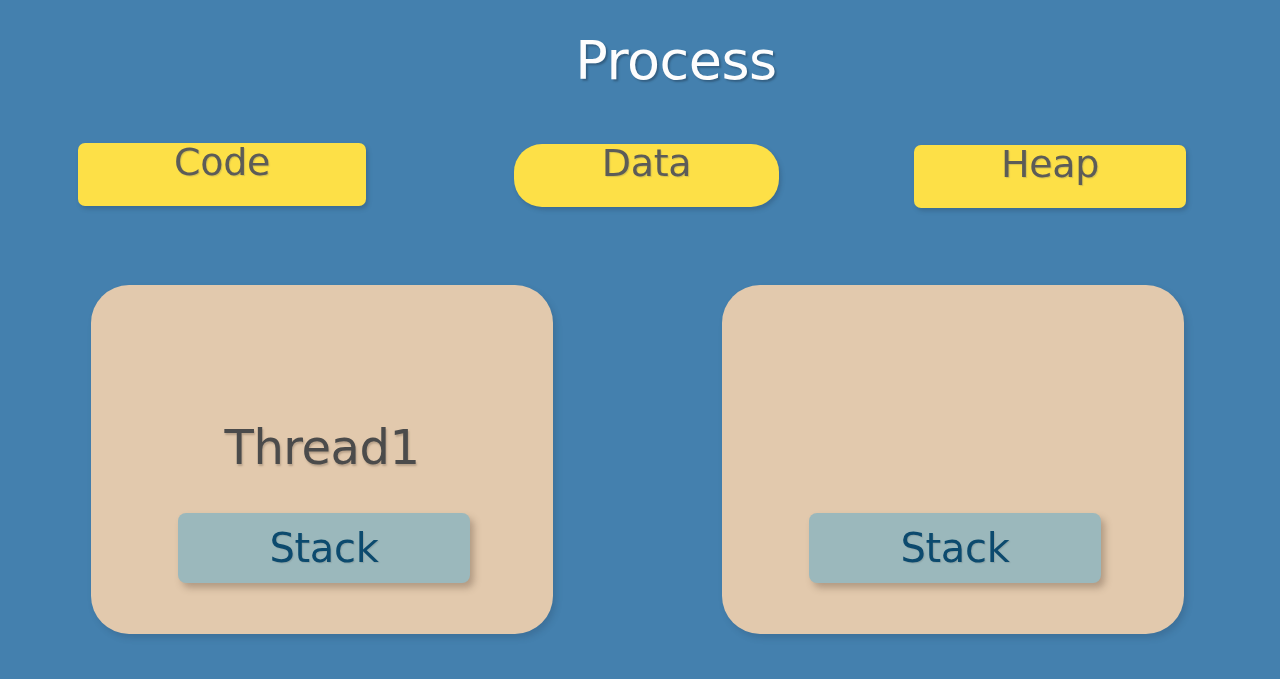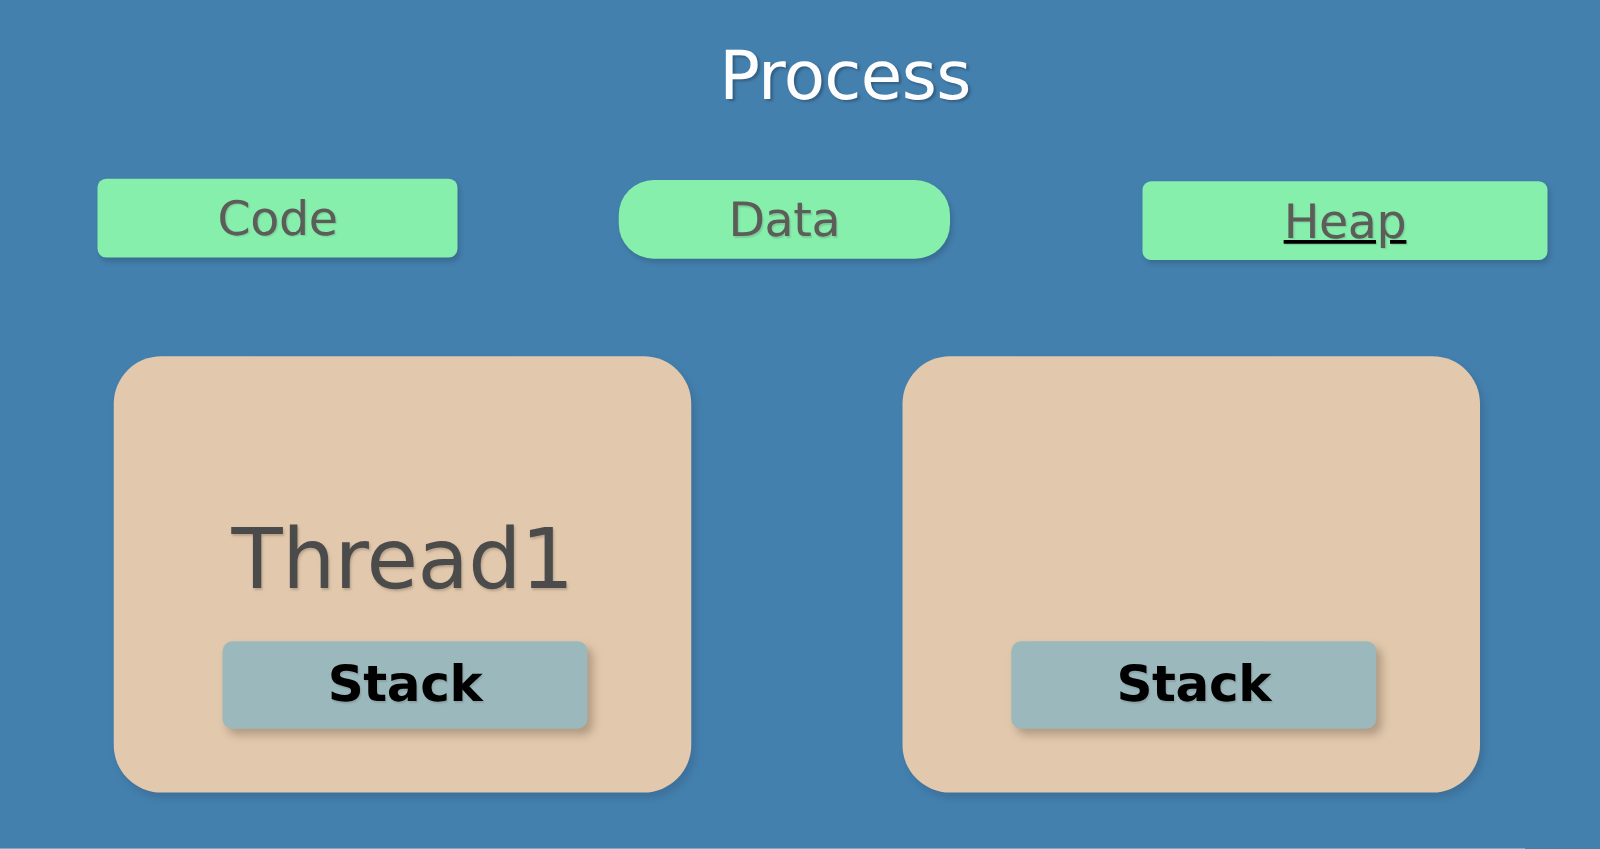--- a/index.html
+++ b/index.html
@@ -35,41 +35,40 @@
     letter-spacing: -0.5px;
     text-shadow: 2px 2px 2px rgba(30, 55, 80, 0.45);
     white-space: nowrap;
     padding-left: 36px;
   }
 
   
   .segment-box {
     position: absolute;
     height: 63px;
-    background: #86efac;
+    background: #fde047;
     border-radius: 7px;
     box-shadow: 2px 3px 4px rgba(38, 62, 88, 0.30);
     display: flex;
-    align-items: center;
     justify-content: center;
   }
   .segment-label {
     font-family: "DejaVu Sans", sans-serif;
     font-size: 38px;
     font-weight: 400;
     color: #5c5c58;
     line-height: 1;
     letter-spacing: -0.3px;
     white-space: nowrap;
     text-shadow: 1px 1px 1px rgba(90, 100, 100, 0.25);
   }
 
   #seg-code { left: 78px;  top: 143px; width: 288px; }
-  #seg-data { left: 495px; top: 144px; width: 265px; border-radius: 28px; }
-  #seg-heap { left: 914px; top: 145px; width: 324px; text-decoration: underline; }
+  #seg-data { left: 514px; top: 144px; width: 265px; border-radius: 28px; }
+  #seg-heap { left: 914px; top: 145px; width: 272px; }
 
   
   .thread-box {
     position: absolute;
     top: 285px;
     width: 462px;
     height: 349px;
     background: #e2c9ad;
     border-radius: 38px;
     box-shadow: 3px 4px 6px rgba(35, 60, 85, 0.22);
@@ -77,21 +76,21 @@
   #thread-1 { left: 91px; }
   #thread-2 { left: 722px; }
 
   .thread-label {
     position: absolute;
     left: 0;
     top: 131px;
     width: 462px;
     text-align: center;
     font-family: "DejaVu Sans", sans-serif;
-    font-size: 67px;
+    font-size: 48px;
     font-weight: 400;
     line-height: 62px;
     color: #4b4b4b;
     letter-spacing: -0.5px;
     white-space: nowrap;
     text-shadow: 1px 2px 2px rgba(150, 130, 110, 0.55);
   }
 
   
   .stack-box {
@@ -103,22 +102,22 @@
     background: #9bb8bc;
     border-radius: 8px;
     box-shadow: 4px 5px 7px rgba(90, 70, 55, 0.35);
     display: flex;
     align-items: center;
     justify-content: center;
   }
   .stack-label {
     font-family: "DejaVu Sans", sans-serif;
     font-size: 40px;
-    font-weight: 700;
-    color: #000000;
+    font-weight: 400;
+    color: #0c4a6e;
     line-height: 1;
     letter-spacing: -0.3px;
     white-space: nowrap;
     text-shadow: 1px 1px 1px rgba(95, 105, 105, 0.25);
   }
 </style>
 </head>
 <body>
 
 <div id="canvas">

